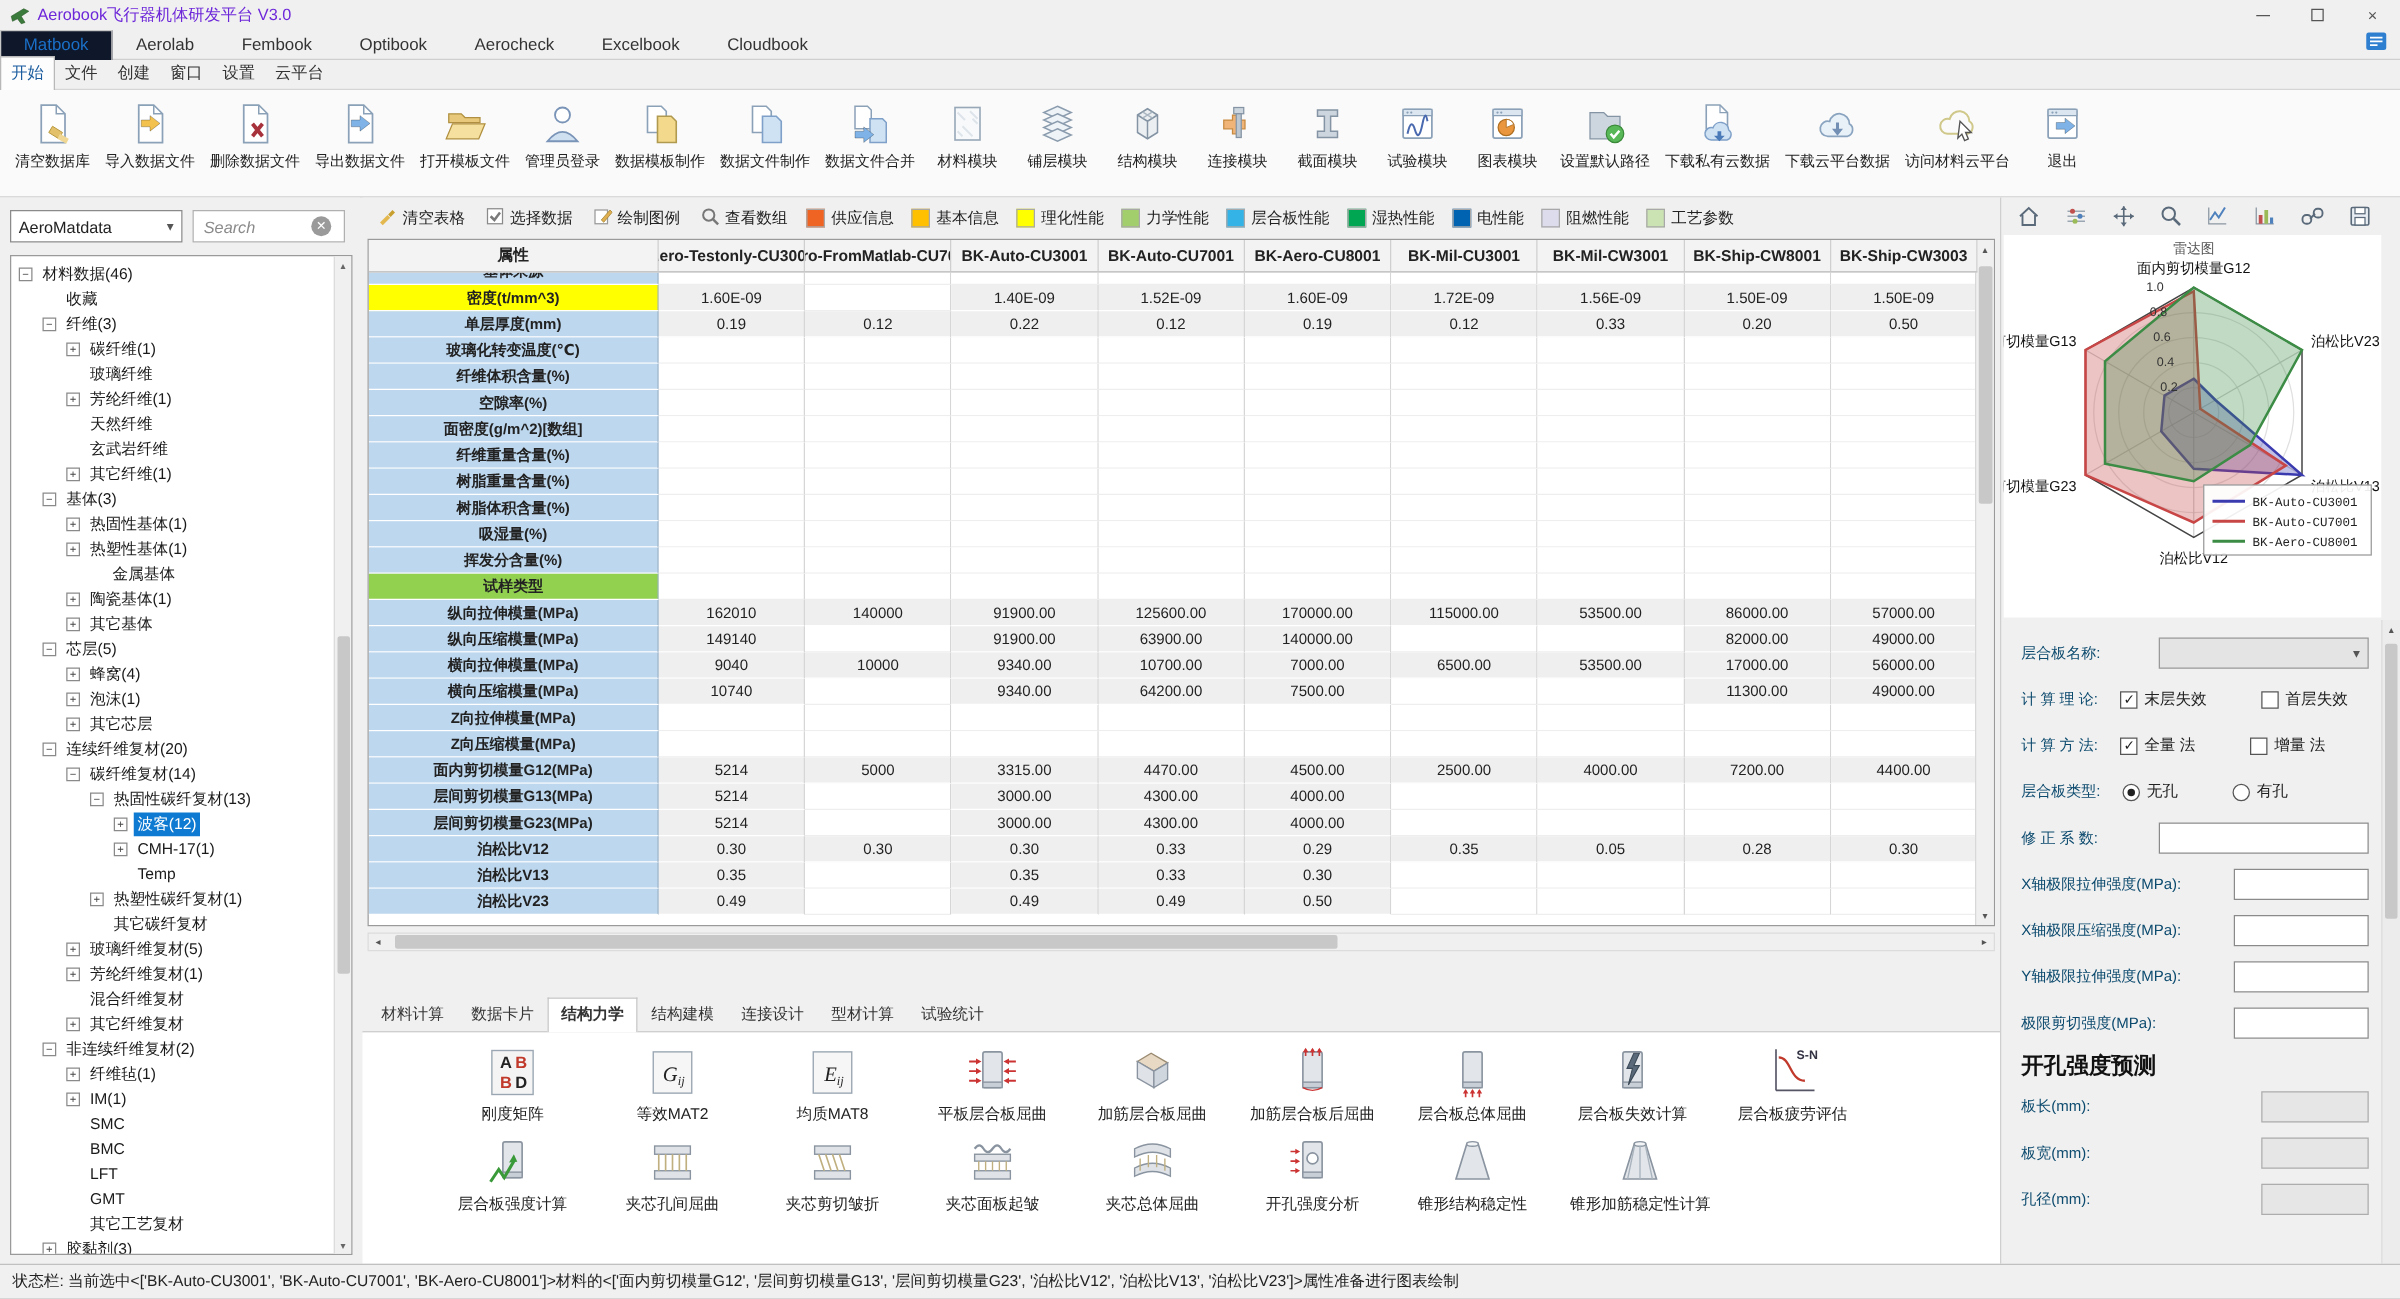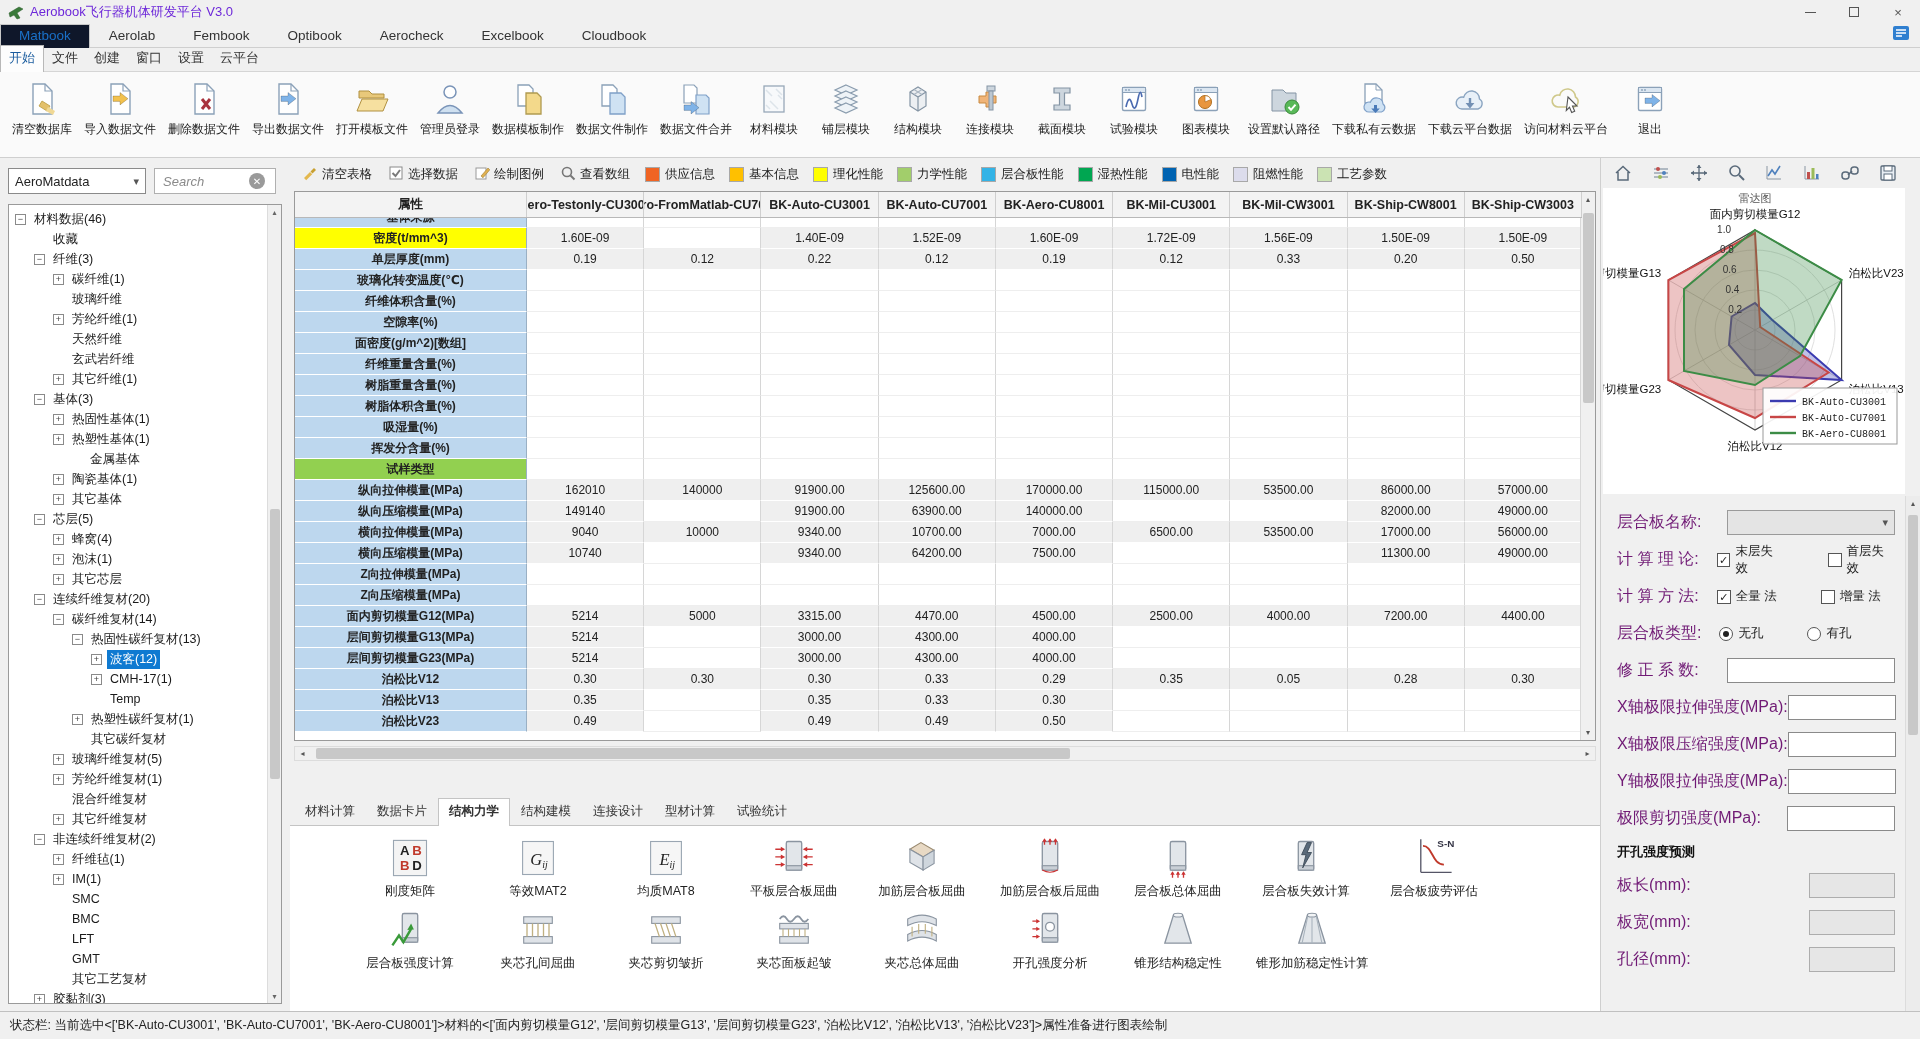--- a/index.html
+++ b/index.html
@@ -87,31 +87,31 @@
 
   
   .rightpanel{position:absolute;left:1600px;top:158px;width:320px;height:853px;background:#f0f0f0;border-left:1px solid #cfcfcf}
   .charttools{height:30px;display:flex;align-items:center;justify-content:space-between;padding:0 22px 0 12px}
   .cticon{width:20px;height:20px}
   .radarbox{position:absolute;left:2px;top:30px;width:302px;height:306px;background:#fff}
   .rp-scroll{position:absolute;right:0;top:338px;bottom:0;width:15px;background:#ececec;border-left:1px solid #dcdcdc}
   .rp-scroll .arr{height:15px;text-align:center;font-size:8px;color:#555;line-height:15px}
   .formbox{position:absolute;left:0;top:340px;right:15px;bottom:0;overflow:hidden;padding:6px 10px 0 16px}
   .frow{height:37px;display:flex;align-items:center}
-  .flabel{font-size:16px;color:#701a75;white-space:nowrap}
+  .flabel{font-size:12px;color:#0c4a6e;white-space:nowrap}
   .selectbox{margin-left:auto;width:168px;height:25px;background:#e4e4e4;border:1px solid #9a9a9a;display:flex;align-items:center;justify-content:flex-end;padding:0 6px;color:#555;font-size:11px}
   .finput{margin-left:auto;height:25px;background:#fff;border:1px solid #8a8a8a}
   .finput.dis{background:#e6e6e6;border-color:#adadad}
   .w160{width:168px}.w105{width:108px}.w85{width:86px}
   .optgroup{display:flex;margin-left:18px;gap:44px}
   .opt{display:flex;align-items:center;gap:5px;font-size:12.5px}
   .cb{width:14px;height:14px;border:1px solid #555;background:#fff;font-size:11px;line-height:12px;text-align:center;color:#222}
   .rb{width:14px;height:14px;border:1px solid #555;border-radius:50%;background:#fff;position:relative}
   .rb.on::after{content:"";position:absolute;left:3px;top:3px;width:6px;height:6px;border-radius:50%;background:#222}
-  .fheader{font-size:13px;font-weight:bold;color:#111;height:30px;display:flex;align-items:center}
+  .fheader{font-size:18px;font-weight:bold;color:#111;height:30px;display:flex;align-items:center}
 
   
   .statusbar{position:absolute;left:0;top:1011px;width:1920px;height:28px;background:#f0f0f0;border-top:1px solid #c0c0c0;display:flex;align-items:center;padding-left:10px;font-size:12.5px;color:#222}
 </style>
 </head>
 <body>
 
 <div id="app">
 
   <div class="titlebar">

